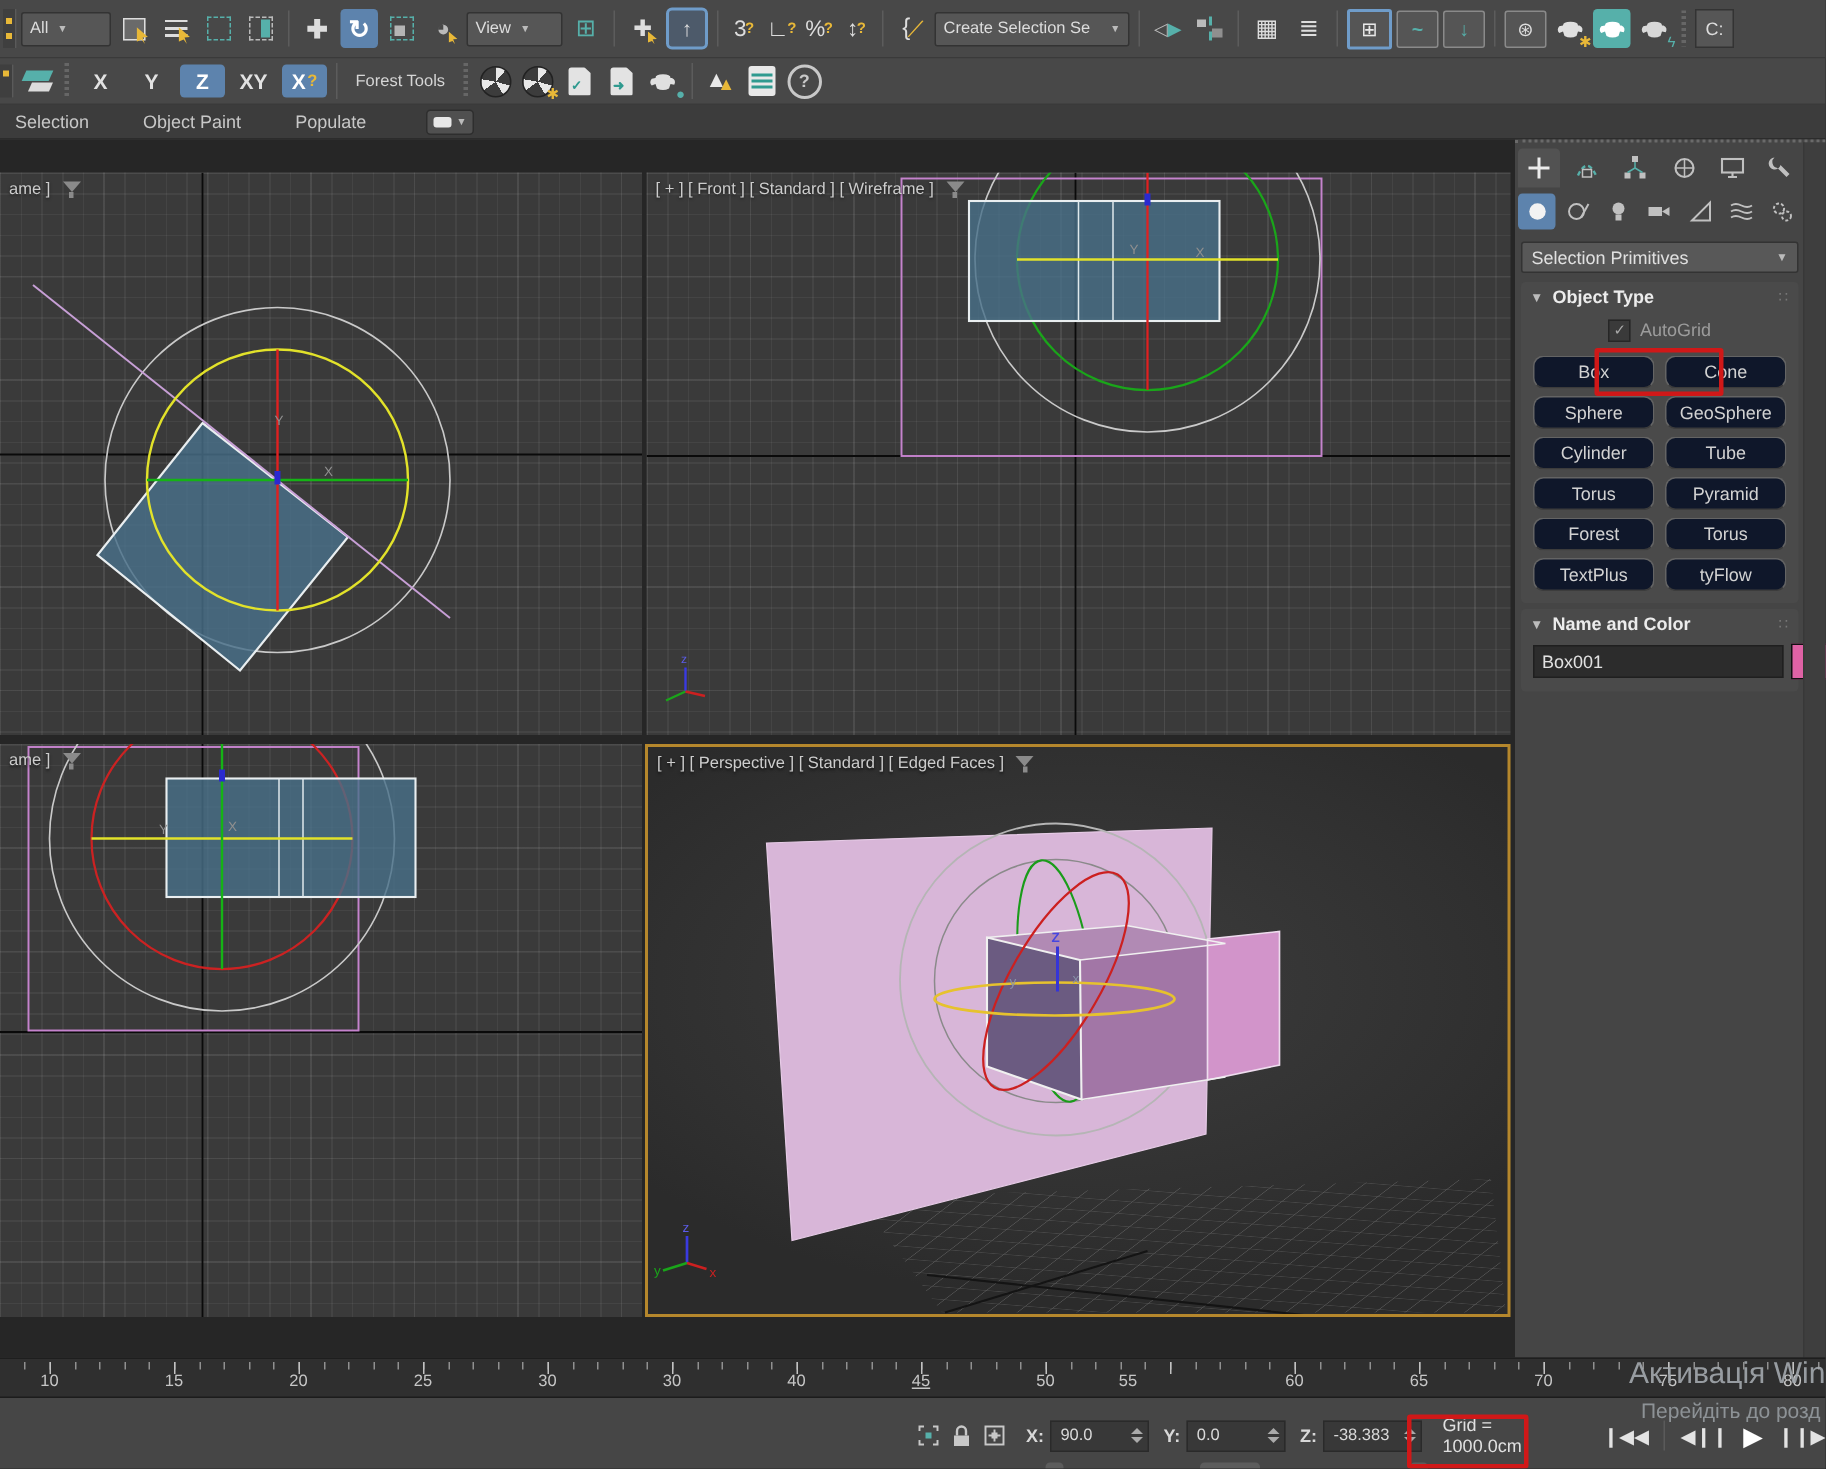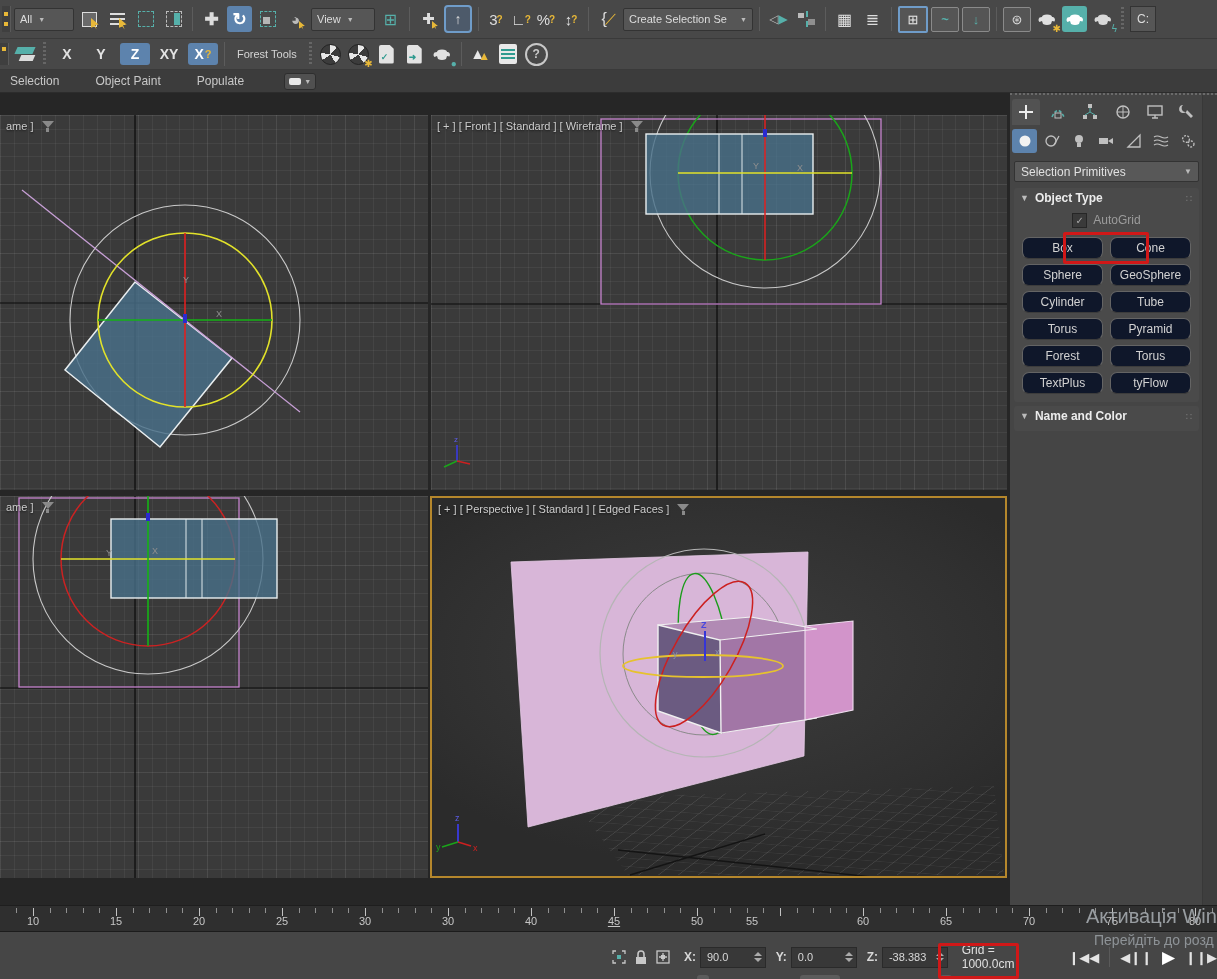--- a/index.html
+++ b/index.html
@@ -595,20 +595,24 @@
         <div class="prim-btn">tyFlow</div>
       </div>
   </div>
 
   <div class="rollout">
     <div class="rollout-head">
       <span class="tri">▼</span>
       <span class="rtitle">Name and Color</span>
       <span class="grip">∷</span>
     </div>
+    <div class="name-row">
+      <input class="name-input" type="text" value="Box001" style="">
+      <div id="color-swatch" style="background: rgb(223, 98, 165);"></div>
+    </div>
   </div>
 </div>
 
 <div id="timeline">
     <div class="tick minor" style="left: 16.4px;"></div>
     <div class="tick minor" style="left: 33px;"></div>
     <div class="tick minor" style="left: 49.6px;"></div>
     <div class="tick minor" style="left: 66.2px;"></div>
     <div class="tick minor" style="left: 82.8px;"></div>
     <div class="tick minor" style="left: 99.4px;"></div>

